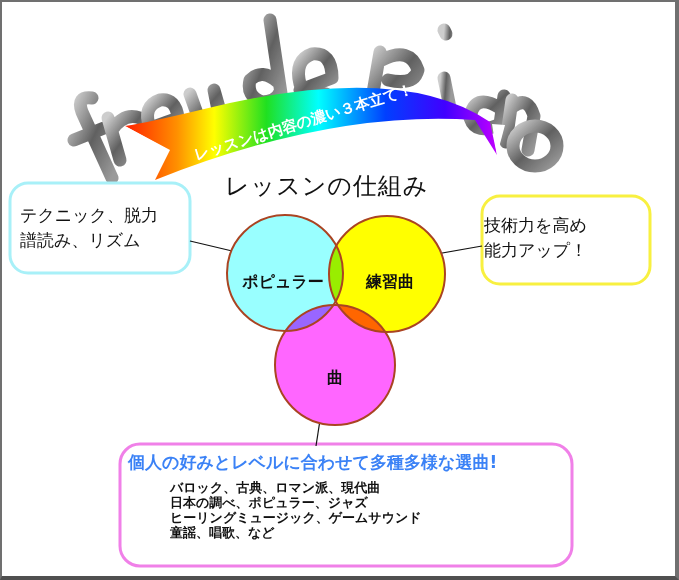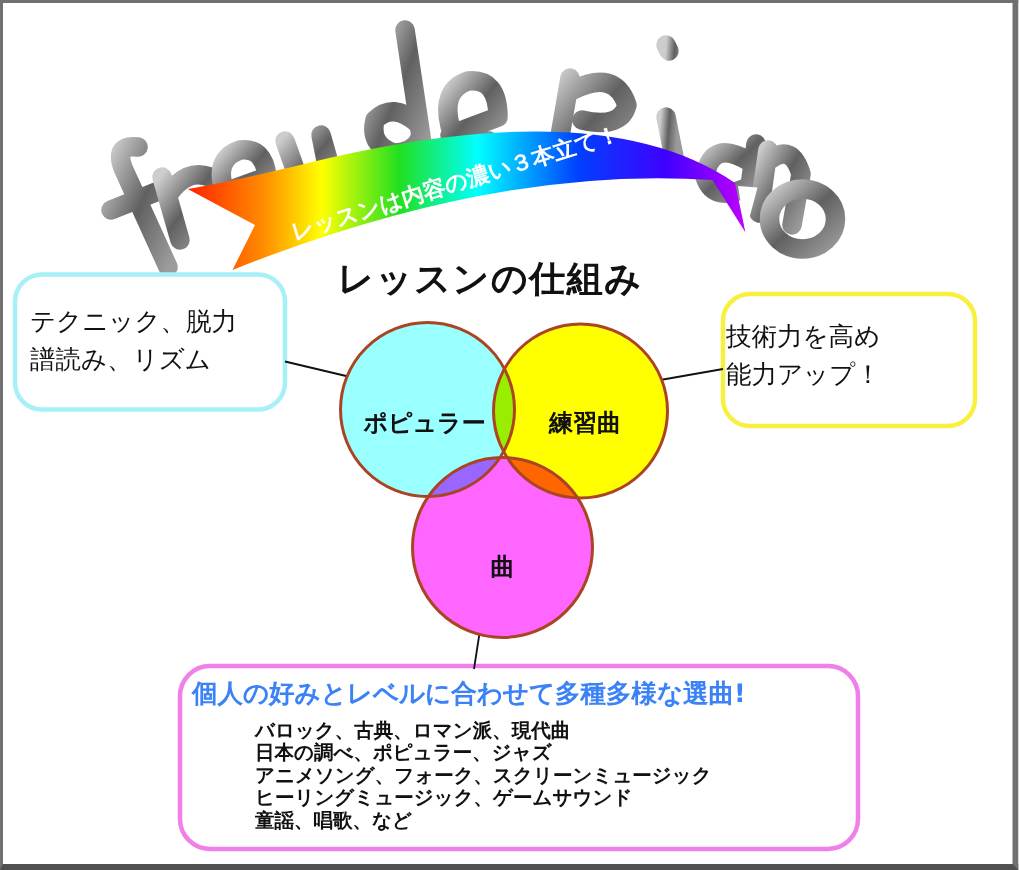--- a/index.html
+++ b/index.html
@@ -2,21 +2,21 @@
 <html><head>
 <meta charset="utf-8">
 <style>
   html, body { margin:0; padding:0; background:#ffffff; }
   body { width:679px; height:580px; position:relative; overflow:hidden;
          font-family:"DejaVu Sans","Liberation Sans",sans-serif; }
   .frame { position:absolute; left:0; top:0; width:679px; height:580px;
            box-sizing:border-box; border-top:2px solid #707070; border-left:2px solid #707070;
            border-right:4px solid #707070; border-bottom:4px solid #505050; background:#fff; }
   svg.art { position:absolute; left:0; top:0; }
-  .title { position:absolute; left:225px; top:170px; font-size:24px; font-weight:bold; color:#111;
+  .title { position:absolute; left:225px; top:170px; font-size:24px; font-weight:normal; color:#111;
            letter-spacing:1px; }
   .bubble-text { position:absolute; font-weight:normal; color:#111; font-size:17px; line-height:25px; }
   .circle-label { position:absolute; font-weight:bold; color:#111; font-size:16px; text-align:center; }
   .main-text { position:absolute; left:128px; top:451px; font-size:17px; font-weight:bold; color:#3b82f6; white-space:nowrap; }
   .sub-list { position:absolute; left:170px; top:480px; font-size:13px; font-weight:bold; color:#111; line-height:15px; }
   .sub-list div { white-space:nowrap; }
 </style>
 </head>
 <body>
 
@@ -134,16 +134,15 @@
 </div>
 
 <div class="circle-label" style="left:233px; top:272px; width:100px;">ポピュラー</div>
 <div class="circle-label" style="left:350px; top:272px; width:80px;">練習曲</div>
 <div class="circle-label" style="left:315px; top:368px; width:40px;">曲</div>
 
 <div class="main-text">個人の好みとレベルに合わせて多種多様な選曲!</div>
 <div class="sub-list">
   <div>バロック、古典、ロマン派、現代曲</div>
   <div>日本の調べ、ポピュラー、ジャズ</div>
-  <div>アニメソング、フォーク、スクリーンミュージック</div>
   <div>ヒーリングミュージック、ゲームサウンド</div>
   <div>童謡、唱歌、など</div>
 </div>
 
 </body></html>

